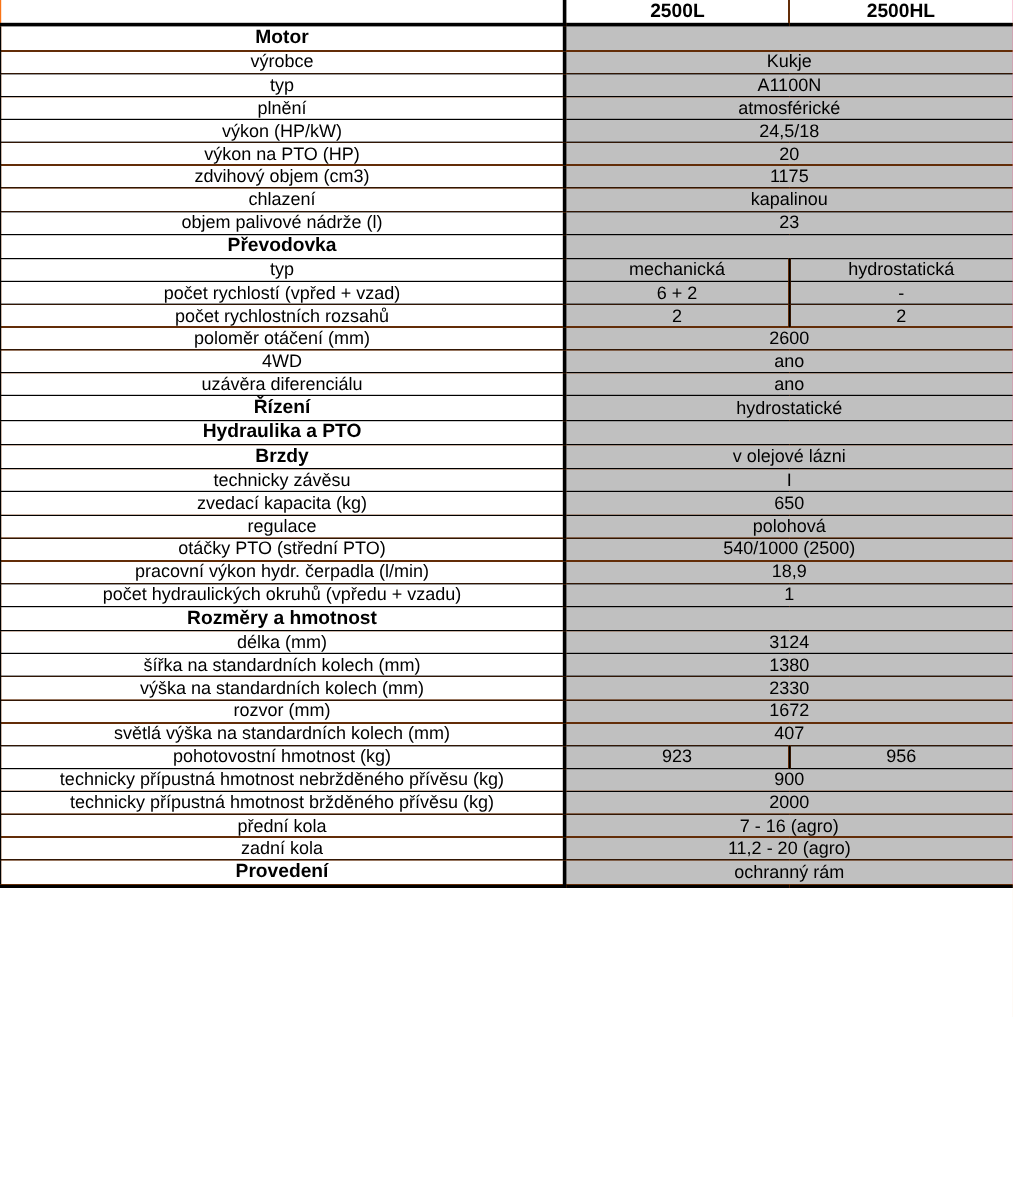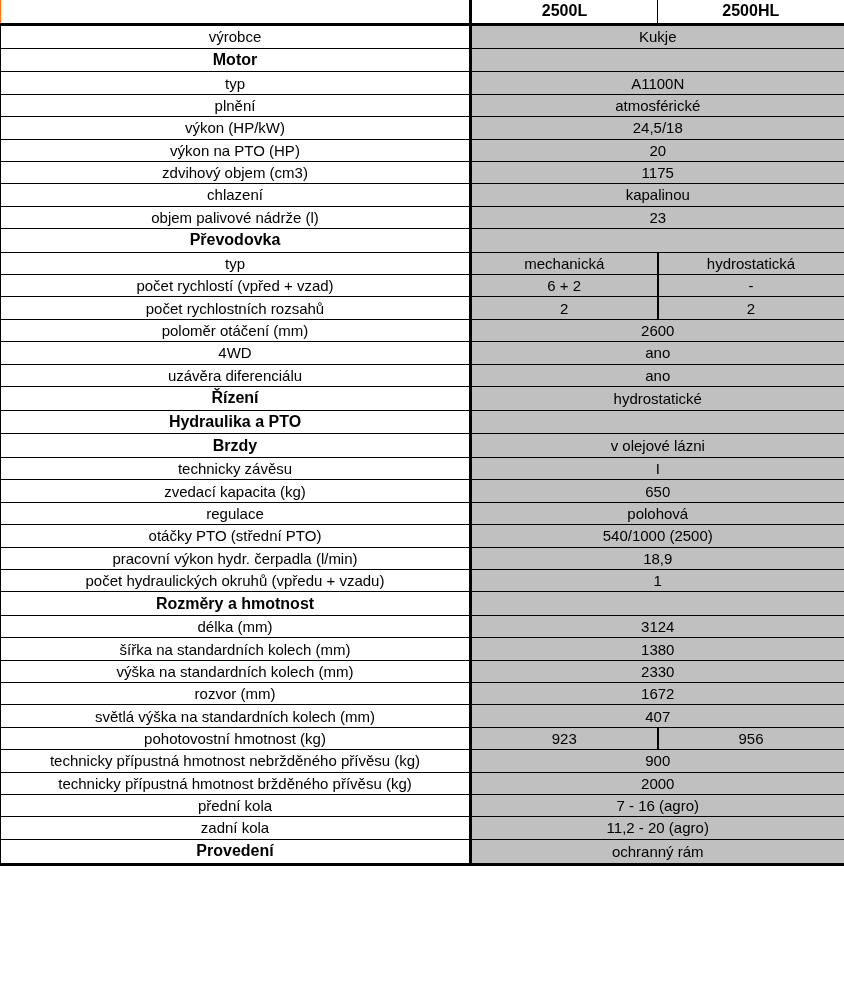--- a/index.html
+++ b/index.html
@@ -11,21 +11,21 @@
     width: 844px;
     height: 992px;
     font-family: "Liberation Sans", sans-serif;
     color: #000000;
     overflow: hidden;
   }
   table.spec {
     border-collapse: collapse;
     table-layout: fixed;
     width: 844px;
-    height: 866px;
+    height: 740px;
     background: #f97316;
   }
   table.spec td {
     border: 1px solid #000000;
     text-align: center;
     vertical-align: middle;
     font-size: 15px;
     line-height: 1;
     padding: 0 2px;
     white-space: nowrap;
@@ -77,26 +77,26 @@
     <col style="width:187px">
     <col style="width:187px">
   </colgroup>
   <tbody id="rows">
     <tr class="header">
       <td class="label corner"></td>
       <td>2500L</td>
       <td>2500HL</td>
     </tr>
   <tr>
+        <td class="label section">Motor</td>
+        <td colspan="2" class="fill"></td>
+      </tr>
+      <tr>
         <td class="label">výrobce</td>
         <td colspan="2" class="fill">Kukje</td>
-      </tr>
-      <tr>
-        <td class="label section">Motor</td>
-        <td colspan="2" class="fill"></td>
       </tr>
       <tr>
         <td class="label">typ</td>
         <td colspan="2" class="fill">A1100N</td>
       </tr>
       <tr>
         <td class="label">plnění</td>
         <td colspan="2" class="fill">atmosférické</td>
       </tr>
       <tr>

